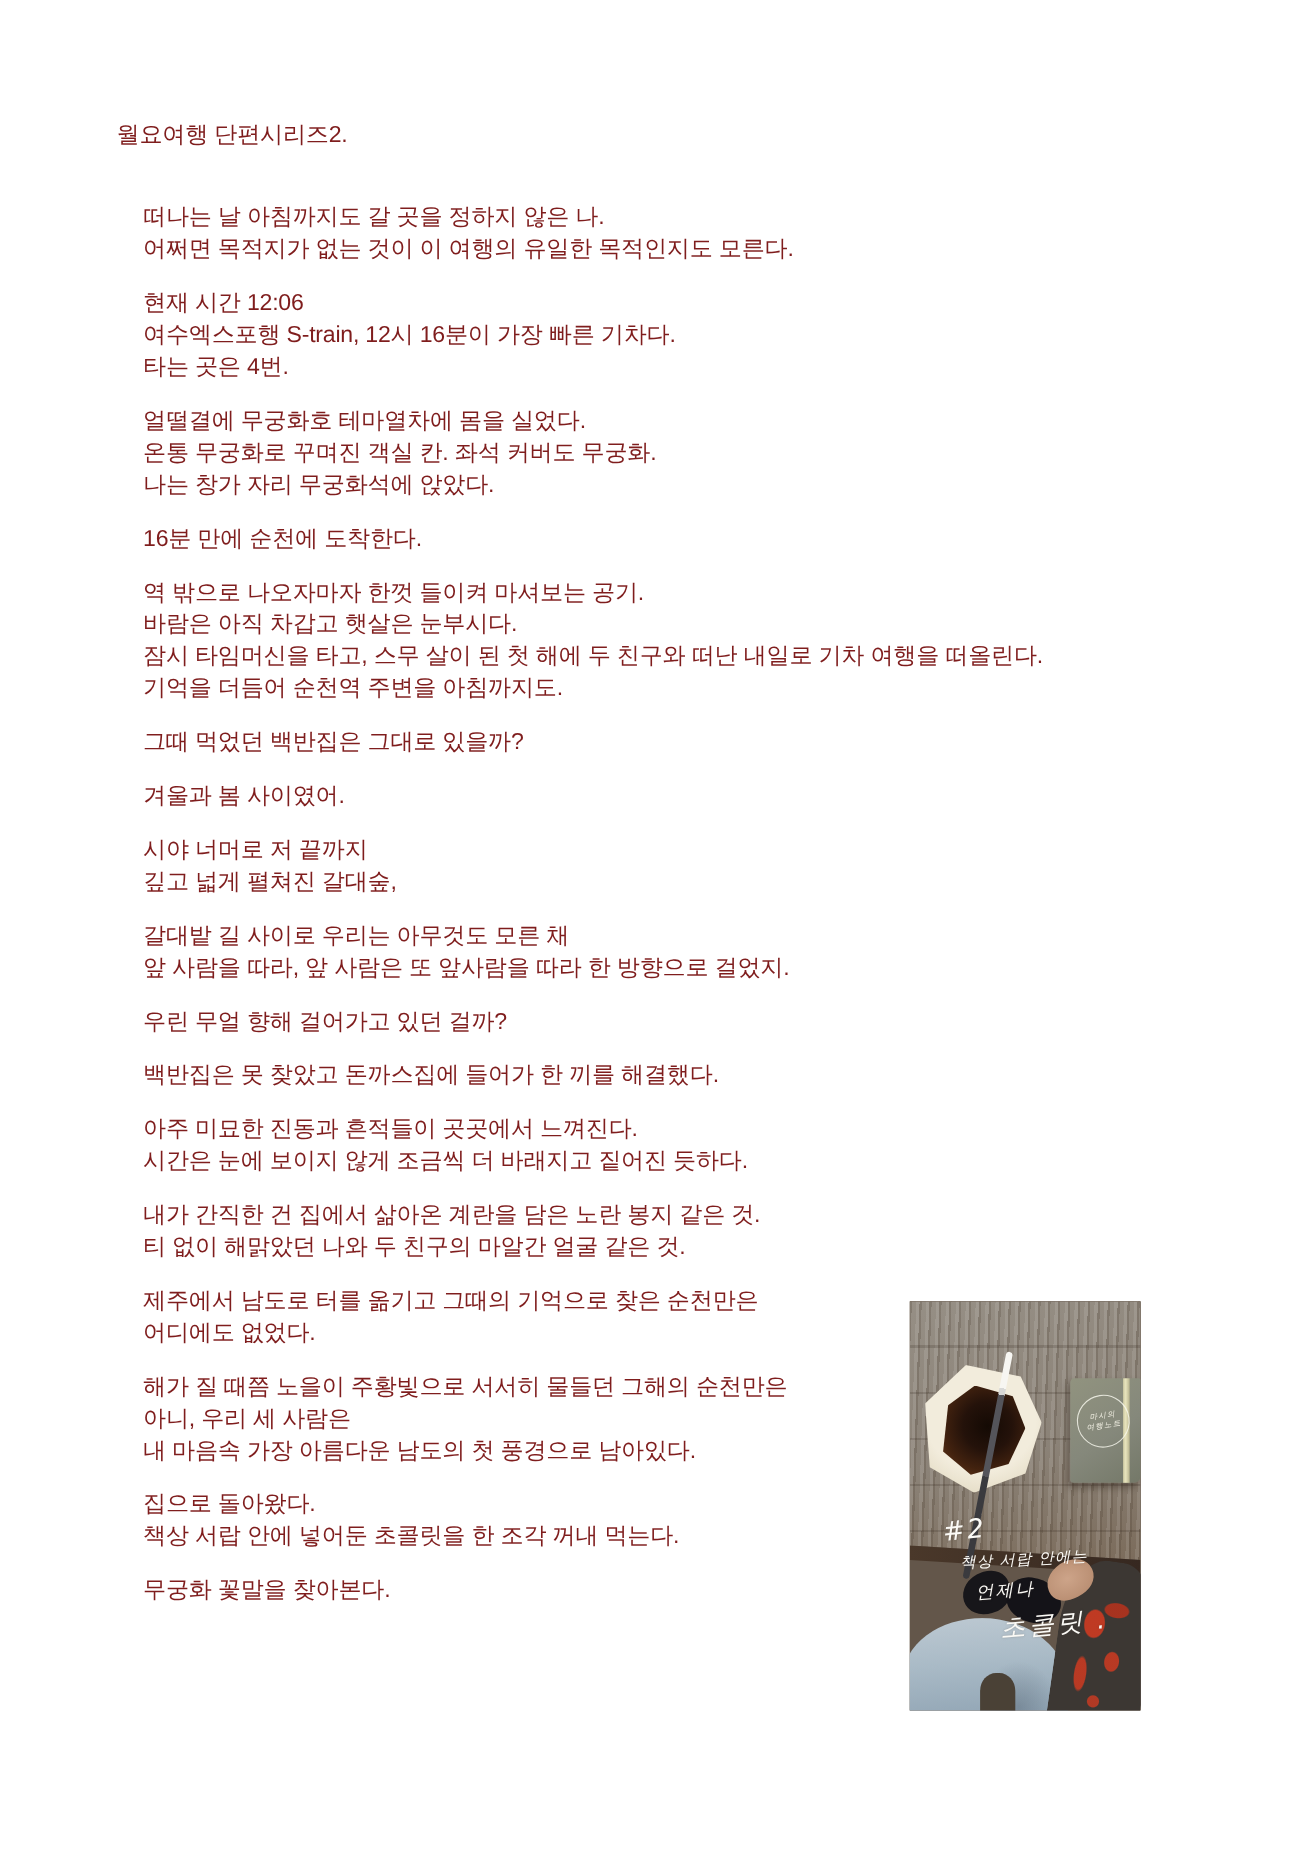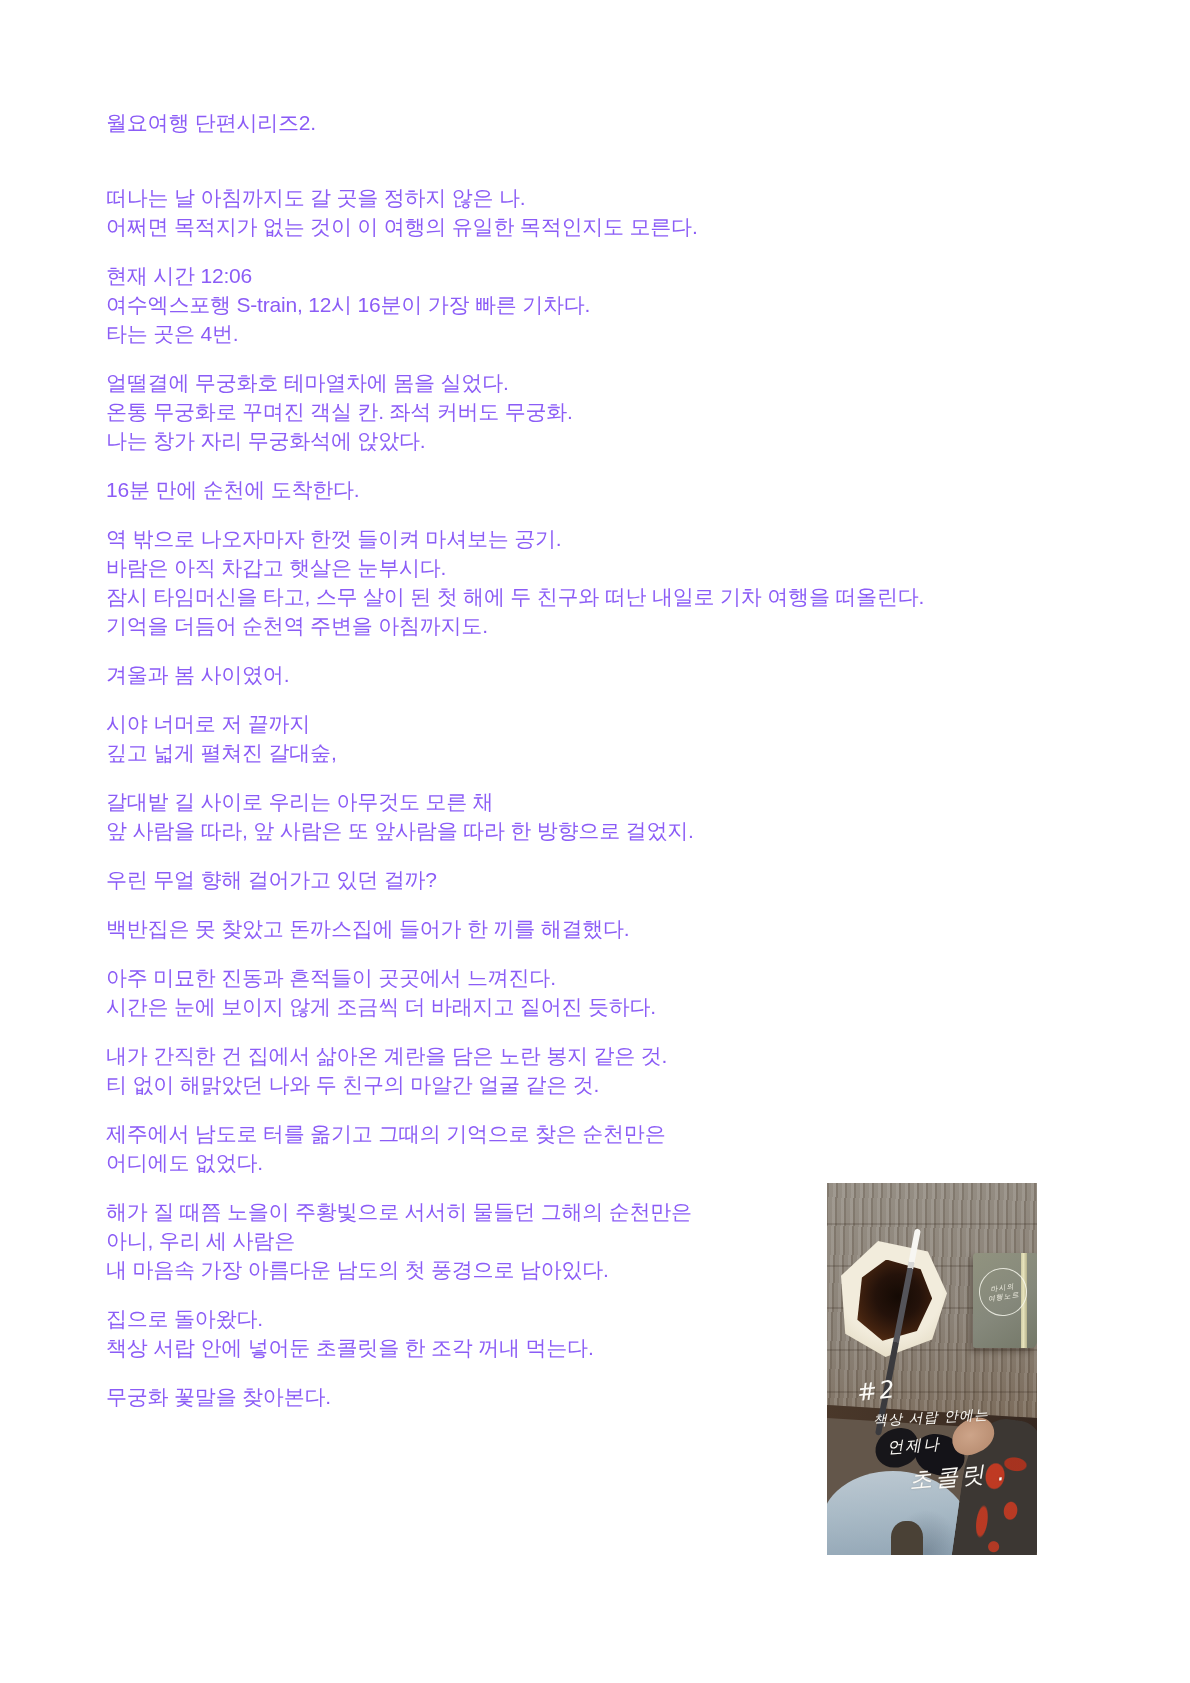--- a/index.html
+++ b/index.html
@@ -5,25 +5,25 @@
   html,body { margin:0; padding:0; background:#ffffff; }
   .screen {
     position:relative; width:1190px; height:1683px;
     background:#ffffff; overflow:hidden;
     font-family:"Liberation Sans","DejaVu Sans",sans-serif;
   }
 
   
   .doc {
     position:absolute; left:106px; top:108px;
-    color:#8b5cf6; font-size:21px; line-height:29px;
+    color:#7f1d1d; font-size:21px; line-height:29px;
     letter-spacing:-0.2px;
   }
   .doc .line { white-space:nowrap; }
-  .para { margin-top:20px; }
+  .para { margin-top:20px;margin-left:24px; }
   .para.first { margin-top:46px; }
 
   
   .photo {
     position:absolute; left:827px; top:1183px; width:210px; height:372px;
     overflow:hidden; background:#6c5f50;
   }
   .photo > div { position:absolute; }
 
   .p-desk {
@@ -162,20 +162,23 @@
       <div class="line">16분 만에 순천에 도착한다.</div>
     </div>
 
     <div class="para">
       <div class="line">역 밖으로 나오자마자 한껏 들이켜 마셔보는 공기.</div>
       <div class="line">바람은 아직 차갑고 햇살은 눈부시다.</div>
       <div class="line">잠시 타임머신을 타고, 스무 살이 된 첫 해에 두 친구와 떠난 내일로 기차 여행을 떠올린다.</div>
       <div class="line">기억을 더듬어 순천역 주변을 아침까지도.</div>
     </div>
 
+    <div class="para">
+      <div class="line">그때 먹었던 백반집은 그대로 있을까?</div>
+    </div>
 
     <div class="para">
       <div class="line">겨울과 봄 사이였어.</div>
     </div>
 
     <div class="para">
       <div class="line">시야 너머로 저 끝까지</div>
       <div class="line">깊고 넓게 펼쳐진 갈대숲,</div>
     </div>
 

